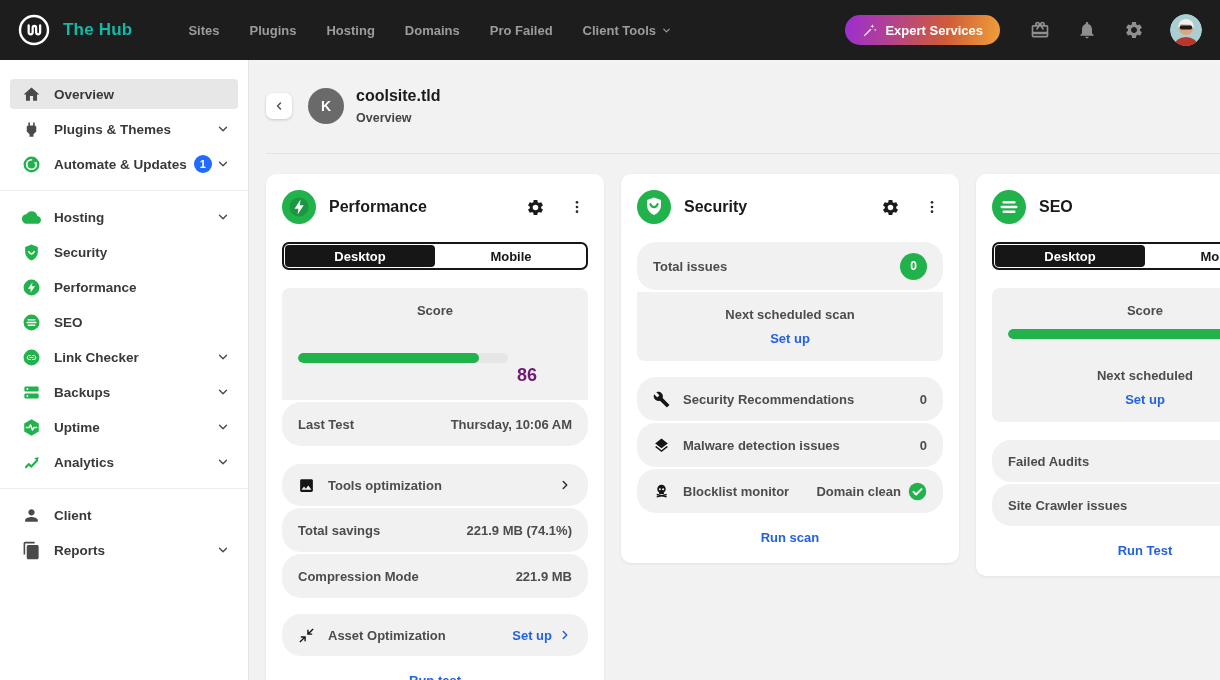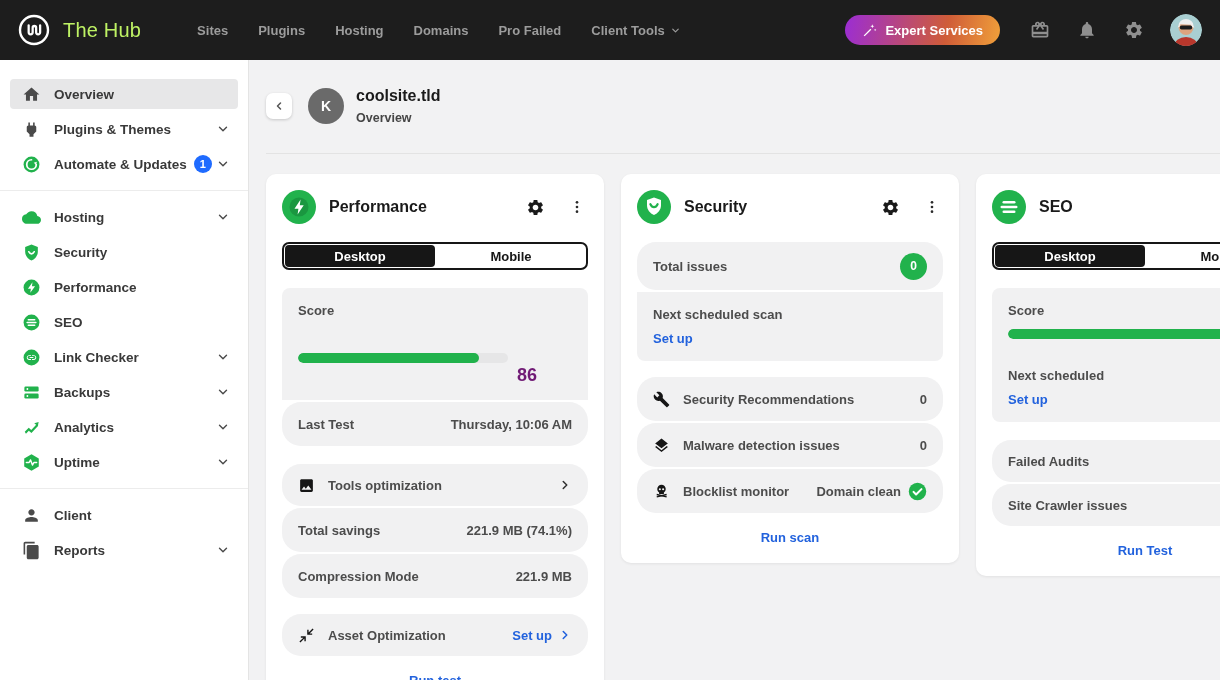--- a/index.html
+++ b/index.html
@@ -1,21 +1,21 @@
 <!DOCTYPE html>
 <html><head>
 <meta charset="utf-8">
 <style>
   * { margin:0; padding:0; box-sizing:border-box; }
   html,body { width:1220px; height:680px; overflow:hidden; font-family:"Liberation Sans", sans-serif; background:#f2f2f3; }
 
   
   .topbar { position:absolute; top:0; left:0; width:1220px; height:60px; background:#1d1d1d; display:flex; align-items:center; padding:0 18px; z-index:10; }
   .logo { width:32px; height:32px; flex:0 0 auto; }
-  .brand { color:#bef264; font-size:20px; font-weight:400; margin-left:13px; letter-spacing:.2px; }
+  .brand { color:#14b8a6; font-size:17px; font-weight:700; margin-left:13px; letter-spacing:.2px; }
   .topnav { display:flex; align-items:center; gap:30px; margin-left:56px; }
   .topnav .nav-item { color:#9c9c9c; font-size:13px; font-weight:700; cursor:pointer; display:flex; align-items:center; gap:5px; }
   .tb-spacer { flex:1; }
   .expert-btn { display:flex; align-items:center; gap:8px; height:30px; padding:0 17px; border-radius:16px; border:none; cursor:pointer;
     background:linear-gradient(100deg,#9b2dd4 0%,#cf5c38 65%,#f0a03a 100%); color:#fff; font-size:13px; font-weight:700; font-family:inherit; }
   .tb-icons { display:flex; align-items:center; gap:27px; margin-left:30px; }
   .tb-icon { width:20px; height:20px; color:#8f8f8f; cursor:pointer; }
   .tb-avatar { width:32px; height:32px; border-radius:50%; overflow:hidden; margin-left:26px; cursor:pointer; flex:0 0 auto; }
 
   
@@ -47,21 +47,21 @@
   .card-gear { margin-left:auto; width:19px; height:19px; color:#1a1a1a; cursor:pointer; }
   .card-dots { width:16px; height:16px; color:#2a2a2a; margin:0 3px 0 24px; cursor:pointer; }
 
   .toggle { display:flex; height:28px; border:2px solid #161616; border-radius:7px; margin-top:18px; overflow:hidden; background:#fff; }
   .tog-seg { flex:1; display:flex; align-items:center; justify-content:center; font-size:13px; font-weight:700; color:#161616; cursor:pointer; border-radius:4px; }
   .tog-seg.on { background:#161616; color:#fff; margin:1px; }
 
   .group { margin-top:18px; border-radius:8px; overflow:hidden; }
   .row { background:#f1f1f2; display:flex; align-items:center; min-height:44px; padding:0 16px;border-radius:19px; }
   .row + .row, .row + .block, .block + .row { margin-top:2px; }
-  .block { background:#f1f1f2; padding:13px 16px 14px; }
+  .block { background:#f1f1f2; padding:13px 16px 14px;text-align:center; }
   .lbl { font-size:13px; font-weight:700; color:#4c4c4c; }
   .val { margin-left:auto; font-size:13px; font-weight:700; color:#4c4c4c; }
   .row-ic { width:17px; height:17px; color:#161616; margin-right:13px; flex:0 0 auto; }
   .chev-r { margin-left:auto; width:14px; height:14px; color:#333; }
   .link { color:#2262dd; font-weight:700; font-size:13px; text-decoration:none; cursor:pointer; }
   .set-row { margin-left:auto; display:flex; align-items:center; gap:6px; }
   .set-row .chev-r { margin-left:0; color:#2262dd; }
 
   .scorebar { display:flex; align-items:center; margin-top:10px; gap:9px; }
   .track { width:210px; height:10px; border-radius:5px; background:#e6e6e7; overflow:hidden; }
@@ -214,36 +214,36 @@
           <rect x="3" y="13.3" width="18" height="6.2" rx="1.5"></rect>
           <circle cx="6.8" cy="7.6" r="1.2" fill="#fff"></circle>
           <circle cx="6.8" cy="16.4" r="1.2" fill="#fff"></circle>
         </svg></span>
     <span class="side-label">Backups</span>
     <span class="side-chev"><svg viewBox="0 0 24 24" fill="none">
           <path d="M6 9l6 6 6-6" stroke="currentColor" stroke-width="2.4" stroke-linecap="round" stroke-linejoin="round"></path>
         </svg></span>
   </div>
   <div class="side-item">
+    <span class="side-icon ic-green"><svg viewBox="0 0 24 24">
+          <polygon points="12,1.5 21.2,6.8 21.2,17.2 12,22.5 2.8,17.2 2.8,6.8" fill="currentColor"></polygon>
+          <polyline points="5.5,12 9,12 10.8,8.8 13.2,15.2 15,12 18.5,12" stroke="#fff" stroke-width="1.8" fill="none" stroke-linecap="round" stroke-linejoin="round"></polyline>
+        </svg></span>
+    <span class="side-label">Uptime</span>
+    <span class="side-chev"><svg viewBox="0 0 24 24" fill="none">
+          <path d="M6 9l6 6 6-6" stroke="currentColor" stroke-width="2.4" stroke-linecap="round" stroke-linejoin="round"></path>
+        </svg></span>
+  </div>
+  <div class="side-item">
     <span class="side-icon ic-green"><svg viewBox="0 0 24 24" fill="currentColor">
           <path d="M2 19h20v2H2z" opacity="0"></path>
           <path d="M3.5 17.5l5-5.2 3.2 3 6.8-7.3 2 1.8-8.6 9.3-3.3-3-3.6 3.8z"></path>
           <polygon points="15.5,6.5 21,5 20,10.5"></polygon>
         </svg></span>
     <span class="side-label">Analytics</span>
-    <span class="side-chev"><svg viewBox="0 0 24 24" fill="none">
-          <path d="M6 9l6 6 6-6" stroke="currentColor" stroke-width="2.4" stroke-linecap="round" stroke-linejoin="round"></path>
-        </svg></span>
-  </div>
-  <div class="side-item">
-    <span class="side-icon ic-green"><svg viewBox="0 0 24 24">
-          <polygon points="12,1.5 21.2,6.8 21.2,17.2 12,22.5 2.8,17.2 2.8,6.8" fill="currentColor"></polygon>
-          <polyline points="5.5,12 9,12 10.8,8.8 13.2,15.2 15,12 18.5,12" stroke="#fff" stroke-width="1.8" fill="none" stroke-linecap="round" stroke-linejoin="round"></polyline>
-        </svg></span>
-    <span class="side-label">Uptime</span>
     <span class="side-chev"><svg viewBox="0 0 24 24" fill="none">
           <path d="M6 9l6 6 6-6" stroke="currentColor" stroke-width="2.4" stroke-linecap="round" stroke-linejoin="round"></path>
         </svg></span>
   </div>
   <hr class="side-div">
   <div class="side-item">
     <span class="side-icon ic-dark"><svg viewBox="0 0 24 24" fill="currentColor">
           <path d="M12 12c2.2 0 4-1.8 4-4s-1.8-4-4-4-4 1.8-4 4 1.8 4 4 4zm0 2c-2.7 0-8 1.3-8 4v2h16v-2c0-2.7-5.3-4-8-4z"></path>
         </svg></span>
     <span class="side-label">Client</span>

